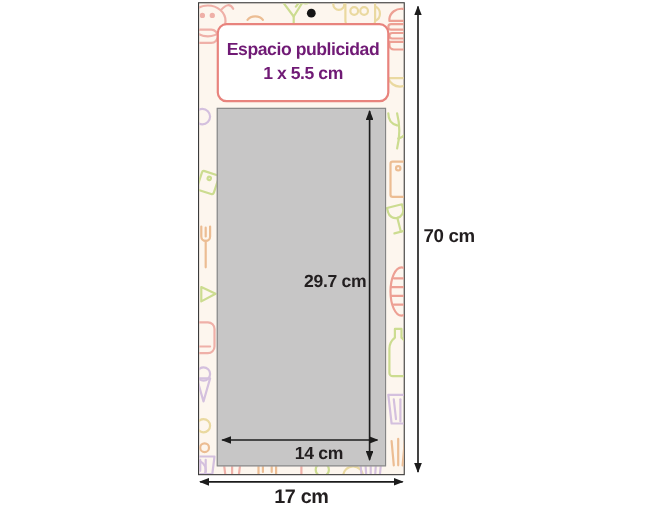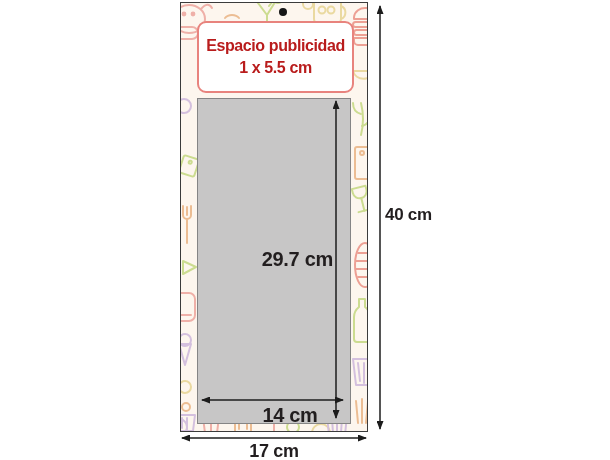--- a/index.html
+++ b/index.html
@@ -6,25 +6,25 @@
   .stage{position:relative;width:610px;height:460px;background:#ffffff;overflow:hidden;
          font-family:"Liberation Sans",sans-serif;}
   .product{position:absolute;left:180px;top:2px;width:186px;height:428px;
            background:#fdf6ee;border:1px solid #3b3b3b;overflow:hidden;}
   .doodles{position:absolute;left:0;top:0;width:188px;height:429px;}
   .hole{position:absolute;left:98px;top:5px;width:8px;height:8px;border-radius:50%;
         background:#161616;}
   .ad-box{position:absolute;left:16px;top:18px;width:153px;height:68px;background:#ffffff;
           border:2px solid #e8837d;border-radius:9px;display:flex;flex-direction:column;
           align-items:center;justify-content:center;text-align:center;}
-  .ad-line{font-size:16px;font-weight:bold;letter-spacing:-0.4px;color:#b91c1c;line-height:22px;}
+  .ad-line{font-size:16px;font-weight:bold;letter-spacing:-0.4px;color:#701a75;line-height:22px;}
   .pad{position:absolute;left:16px;top:95px;width:152px;height:324px;background:#c7c6c6;
        border:1px solid #858585;}
   .annotations{position:absolute;left:0;top:0;width:610px;height:460px;pointer-events:none;}
-  .dim-label{position:absolute;font-weight:bold;color:#221e1f;font-size:20px;letter-spacing:-0.3px;}
+  .dim-label{position:absolute;font-weight:bold;color:#221e1f;font-size:16px;letter-spacing:-0.3px;}
   .lab-padh{left:253px;top:248px;width:80px;text-align:right;}
   .lab-padw{left:250px;top:404px;width:80px;text-align:center;}
   .lab-totw{left:232px;top:441px;width:84px;text-align:center;font-size:18px;}
   .lab-toth{left:385px;top:205px;font-size:17px;}
 </style>
 </head>
 <body>
 
 <div class="stage">
 
@@ -172,14 +172,14 @@
       <line x1="336" y1="101" x2="336" y2="418" marker-start="url(#ah)" marker-end="url(#ah)"></line>
       <line x1="202" y1="400" x2="343" y2="400" marker-start="url(#ah)" marker-end="url(#ah)"></line>
       <line x1="182" y1="438" x2="366" y2="438" marker-start="url(#ah)" marker-end="url(#ah)"></line>
       <line x1="380" y1="6" x2="380" y2="429" marker-start="url(#ah)" marker-end="url(#ah)"></line>
     </g>
   </svg>
 
   <div class="dim-label lab-padh">29.7 cm</div>
   <div class="dim-label lab-padw">14 cm</div>
   <div class="dim-label lab-totw">17 cm</div>
-  <div class="dim-label lab-toth">40 cm</div>
+  <div class="dim-label lab-toth">70 cm</div>
 </div>
 
 </body></html>

